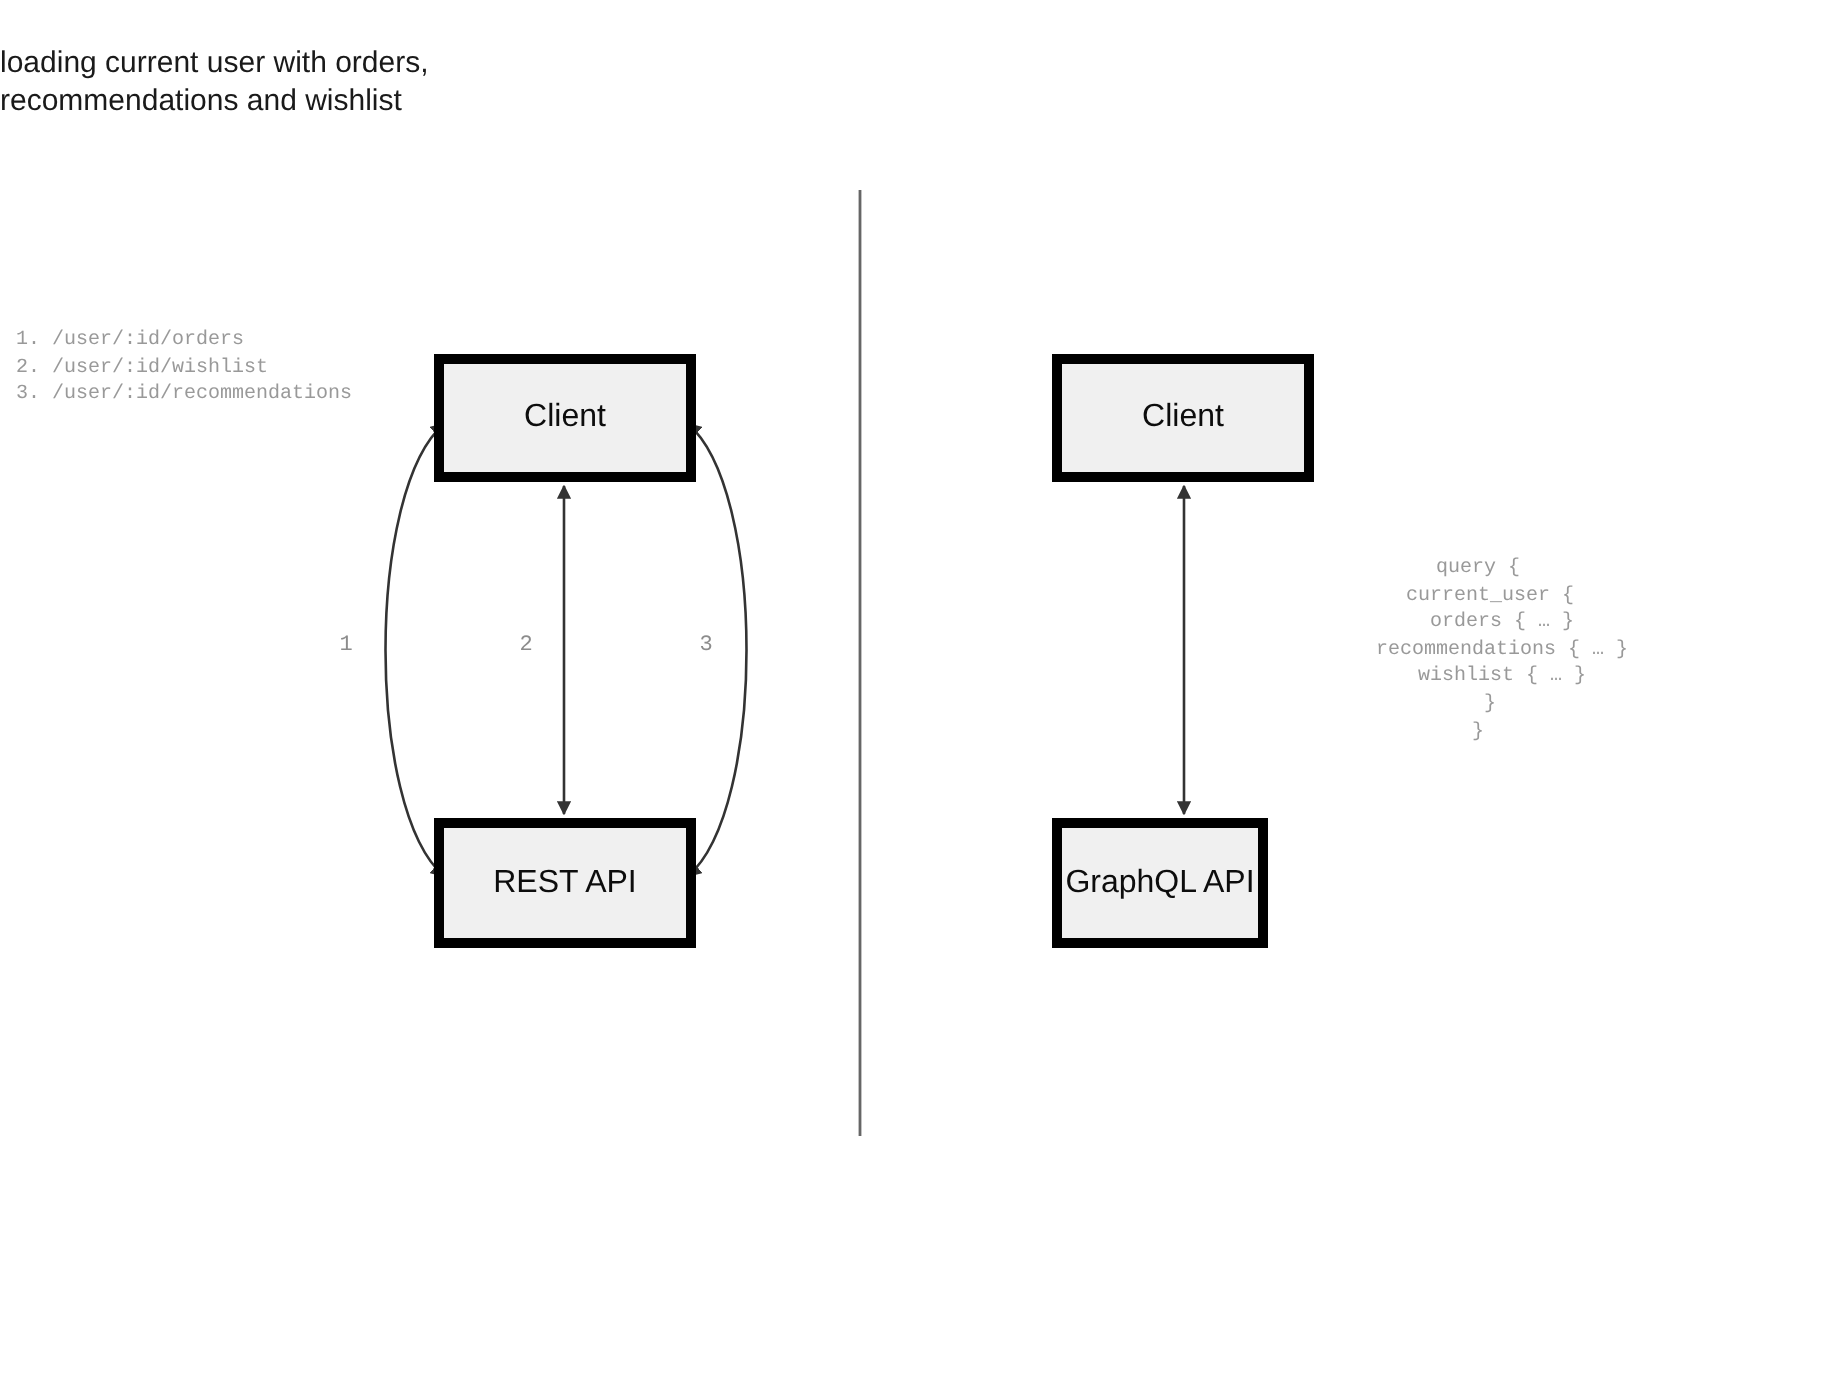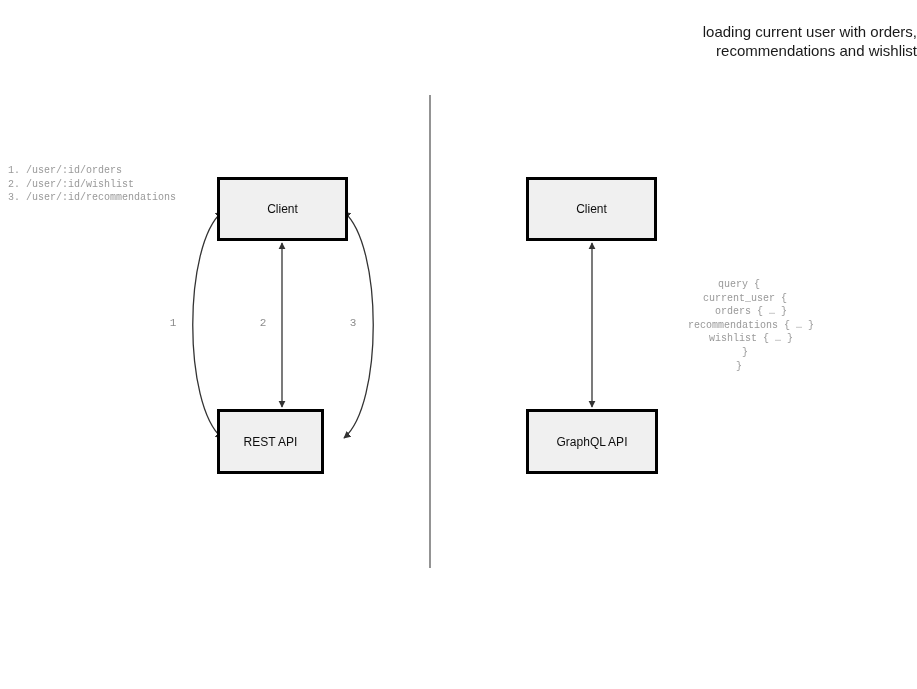--- a/index.html
+++ b/index.html
@@ -20,43 +20,43 @@
     left: 0;
     top: 0;
     width: 917px;
     height: 689px;
   }
   .title {
     position: absolute;
     left: 0;
     top: 22px;
     width: 917px;
-    text-align: right;
+    text-align: left;
     font-size: 15px;
     line-height: 19px;
     color: #1a1a1a;
     font-family: "Liberation Sans", sans-serif;
     white-space: pre-line;
   }
   .node {
     position: absolute;
     background: #f0f0f0;
-    border: 3px solid #000000;
+    border: 5px solid #000000;
     box-sizing: border-box;
     display: flex;
     align-items: center;
     justify-content: center;
-    font-size: 12px;
+    font-size: 16px;
     color: #0d0d0d;
     font-family: "Liberation Sans", sans-serif;
   }
   #node-client-rest { left: 217px; top: 177px; width: 131px; height: 64px; }
-  #node-rest-api    { left: 217px; top: 409px; width: 107px; height: 65px; }
+  #node-rest-api    { left: 217px; top: 409px; width: 131px; height: 65px; }
   #node-client-gql  { left: 526px; top: 177px; width: 131px; height: 64px; }
-  #node-graphql-api { left: 526px; top: 409px; width: 132px; height: 65px; }
+  #node-graphql-api { left: 526px; top: 409px; width: 108px; height: 65px; }
 
   .edge-label {
     position: absolute;
     font-family: "Liberation Mono", monospace;
     font-size: 11px;
     color: #8c8c8c;
     text-align: center;
     width: 20px;
   }
   #edge-label-1 { left: 163px; top: 317px; }

